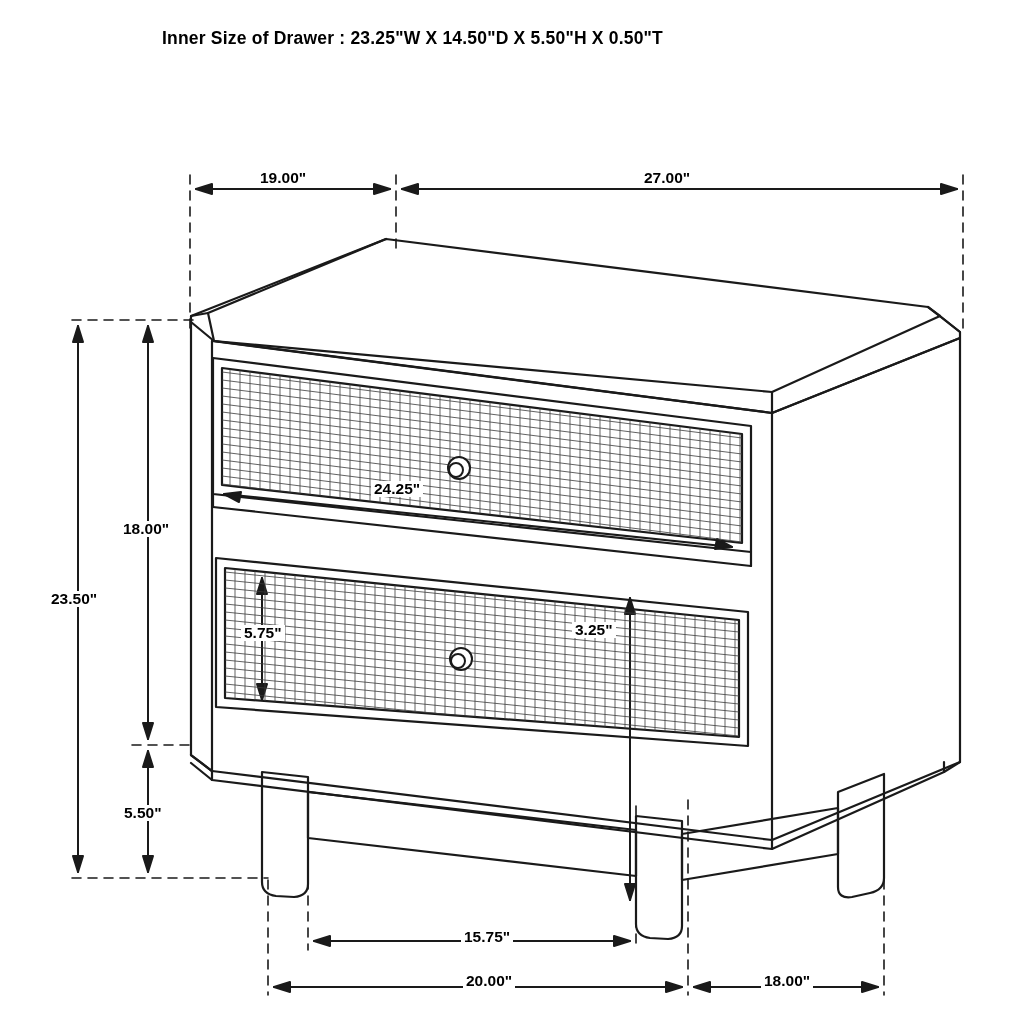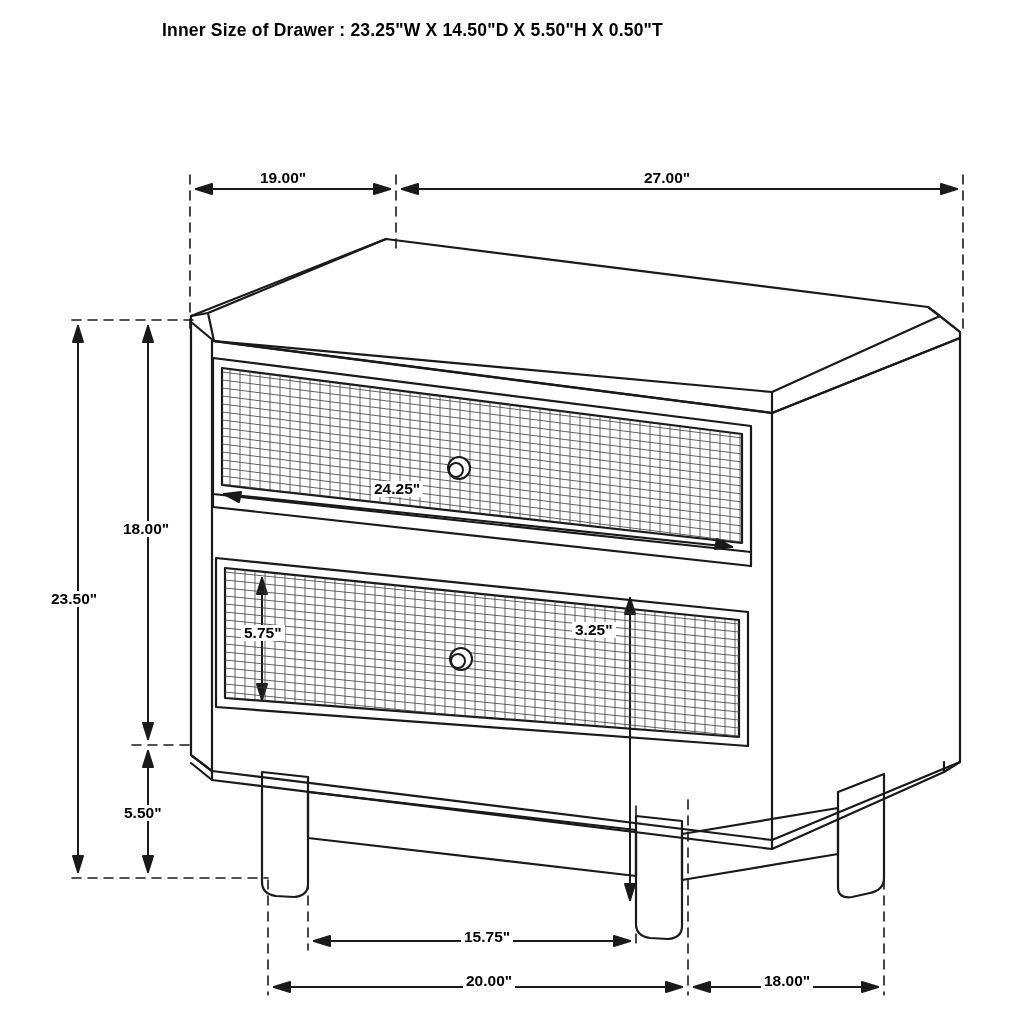--- a/index.html
+++ b/index.html
@@ -15,21 +15,21 @@
     position: relative;
     overflow: hidden;
   }
   #stage {
     position: relative;
     width: 1024px;
     height: 1024px;
   }
   #title {
     position: absolute;
-    top: 20px;
+    top: 28px;
     left: 0;
     width: 825px;
     text-align: center;
     font-size: 17.5px;
     font-weight: bold;
     letter-spacing: 0.2px;
   }
   svg.diagram {
     position: absolute;
     top: 0;

